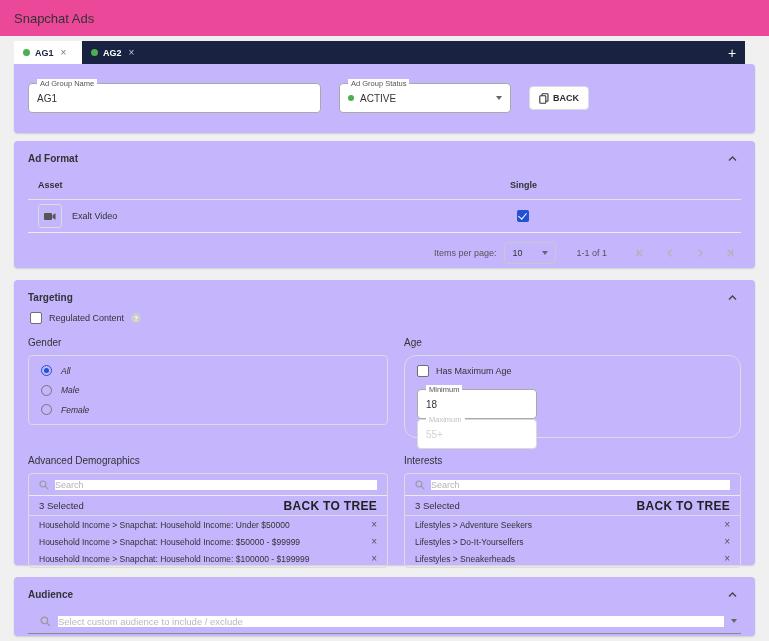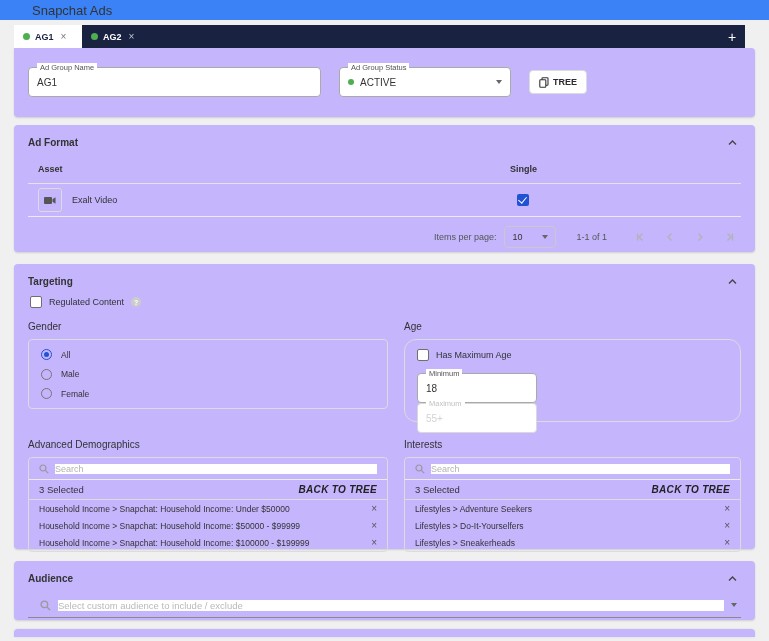--- a/index.html
+++ b/index.html
@@ -1,18 +1,18 @@
 <!DOCTYPE html>
 <html><head>
 <meta charset="utf-8">
 <style>
   * { margin:0; padding:0; box-sizing:border-box; }
   html,body { width:769px; height:641px; overflow:hidden; background:#f0f0f1;
     font-family:"Liberation Sans", sans-serif; color:#2b2b2b; }
-  .topbar { height:20px; background:#3b82f6; display:flex; align-items:center; padding-left:32px; }
+  .topbar { height:36px; background:#ec4899; display:flex; align-items:center; padding-left:14px; }
   .topbar .title { font-size:13px; font-weight:500; color:#333; }
   .content { padding:5px 14px 0 14px; }
   
   .tabbar { width:731px; height:23px; background:#1a2242; display:flex; align-items:stretch; }
   .tab { display:flex; align-items:center; gap:5px; padding:0 9px; min-width:68px; cursor:pointer; }
   .tab.active { background:#fff; }
   .tab .dot { width:7px; height:7px; border-radius:50%; background:#4caf50; flex:0 0 auto; }
   .tab .tlabel { font-size:9px; font-weight:700; color:#fff; }
   .tab.active .tlabel { color:#1a2242; }
   .tab .tclose { font-size:10px; color:#c3c6d4; margin-left:2px; line-height:1; }
@@ -71,21 +71,21 @@
   .reg-row { display:flex; align-items:center; gap:7px; margin-top:9px; padding-left:2px; }
   .reg-row .rlabel { font-size:9px; color:#333; }
   .help-ic { width:10px; height:10px; border-radius:50%; background:#cccccc; color:#fff;
     font-size:7px; font-weight:700; display:flex; align-items:center; justify-content:center; }
   .help-ic::after { content:"?"; }
   .cols { display:flex; gap:16px; margin-top:13px; }
   .col-l { width:360px; }
   .col-r { flex:1; }
   .grp-label { font-size:10px; color:#333; margin-bottom:7px; }
   .gender-box { border:1px solid #dcdcdc; border-radius:4px; height:70px; padding:9px 12px;
-    display:flex; flex-direction:column; justify-content:space-between; }
+    display:flex; flex-direction:column; justify-content:space-between;font-style:italic; }
   .radio-row { display:flex; align-items:center; gap:9px; }
   .radio { width:11px; height:11px; border-radius:50%; border:1.5px solid #757575; position:relative; }
   .radio.sel { border-color:#2052d3; }
   .radio.sel::after { content:""; position:absolute; left:2px; top:2px; width:5px; height:5px;
     border-radius:50%; background:#2052d3; }
   .radio-row .rl { font-size:8.5px; color:#333; }
   .age-box { border:1px solid #dcdcdc; border-radius:12px; height:83px; padding:9px 12px; }
   .maxage-row { display:flex; align-items:center; gap:7px; }
   .maxage-row .rlabel { font-size:9px; color:#333; }
   .age-fields { display:flex; align-items:flex-start; margin-top:12px;flex-direction:column; }
@@ -94,22 +94,22 @@
   
   .picker { border:1px solid #dcdcdc; border-radius:4px; }
   .search-row { height:22px; display:flex; align-items:center; gap:6px; padding:0 10px;
     border-bottom:1px solid #ececec; }
   .search-row input { border:none; outline:none; font-size:9px; color:#333; flex:1;
     font-family:"Liberation Sans", sans-serif; }
   .search-row input::placeholder { color:#b3b3b3; }
   .sel-row { height:20px; display:flex; align-items:center; padding:0 10px;
     border-bottom:1px solid #dcdcdc; }
   .sel-count { font-size:9.5px; color:#333; }
-  .back-tree { margin-left:auto; font-size:10px; font-weight:700; color:#222;
-    letter-spacing:.3px; cursor:pointer;font-style:italic; }
+  .back-tree { margin-left:auto; font-size:12px; font-weight:700; color:#222;
+    letter-spacing:.3px; cursor:pointer; }
   .pick-item { height:17px; display:flex; align-items:center; padding:0 10px; }
   .pick-item .ptext { font-size:8.5px; color:#333; }
   .pick-x { margin-left:auto; font-size:10px; color:#555; cursor:pointer; line-height:1; }
   .cols2 { margin-top:17px; }
   
   .card-aud { height:59px; padding:12px 14px; margin-bottom:9px; }
   .aud-select { display:flex; align-items:center; gap:7px; height:25px; margin-top:9px;
     border-bottom:1px solid #8a8a8a; padding:0 4px 0 12px; }
   .aud-select input { border:none; outline:none; flex:1; font-size:9.5px;
     font-family:"Liberation Sans", sans-serif; }
@@ -149,21 +149,21 @@
         <label>Ad Group Status</label>
         <span class="gdot"></span>
         <span class="sel-text">ACTIVE</span>
         <span class="caret"></span>
       </div>
       <button class="copy-btn">
         <svg width="10" height="11" viewBox="0 0 10 11">
             <rect x="3" y="0.8" width="6" height="7.5" rx="0.8" fill="none" stroke="#333" stroke-width="1.1"></rect>
             <rect x="0.8" y="2.8" width="6" height="7.4" rx="0.8" fill="#fff" stroke="#333" stroke-width="1.1"></rect>
           </svg>
-        <span>TREE</span>
+        <span>BACK</span>
       </button>
     </section>
 
     <section class="card card-format">
       <div class="sec-head">
         <span class="sec-title">Ad Format</span>
         <span class="chev-up">
           <svg width="9" height="6" viewBox="0 0 9 6">
               <path d="M1 4.5 L4.5 1 L8 4.5" fill="none" stroke="#444" stroke-width="1.3"></path>
             </svg>

